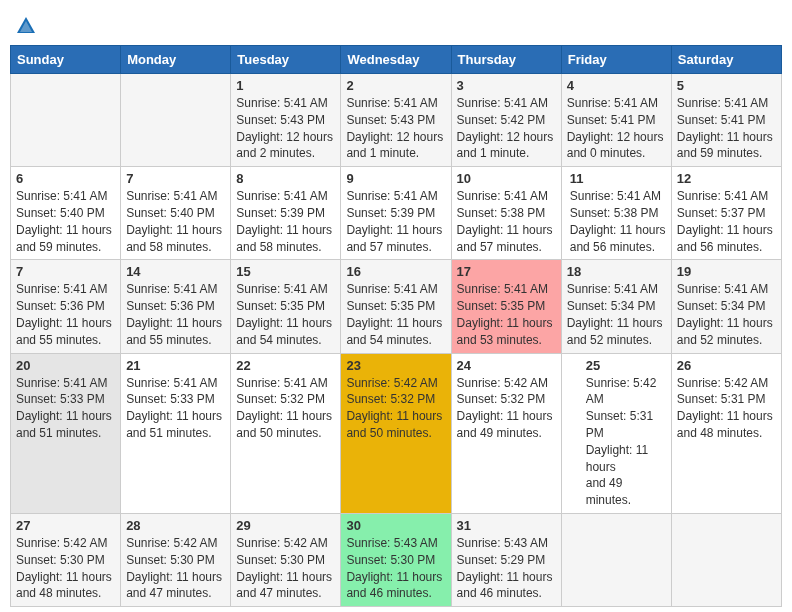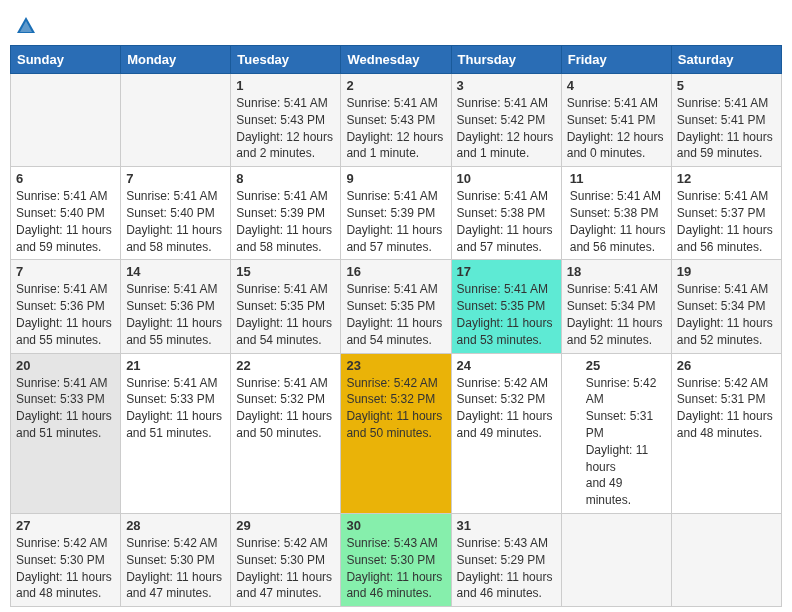--- a/index.html
+++ b/index.html
@@ -240,21 +240,21 @@
 Daylight: 11 hours
 and 54 minutes.</div>
         </td>
         <td style="background-color: rgb(245, 245, 245);">
           <span class="day-number">16</span>
           <div class="day-detail" style="white-space: pre-line;">Sunrise: 5:41 AM
 Sunset: 5:35 PM
 Daylight: 11 hours
 and 54 minutes.</div>
         </td>
-        <td style="background-color: #5eead4;">
+        <td style="background-color: #fca5a5;">
           <span class="day-number">17</span>
           <div class="day-detail" style="white-space: pre-line;">Sunrise: 5:41 AM
 Sunset: 5:35 PM
 Daylight: 11 hours
 and 53 minutes.</div>
         </td>
         <td style="background-color: rgb(245, 245, 245);">
           <span class="day-number">18</span>
           <div class="day-detail" style="white-space: pre-line;">Sunrise: 5:41 AM
 Sunset: 5:34 PM

